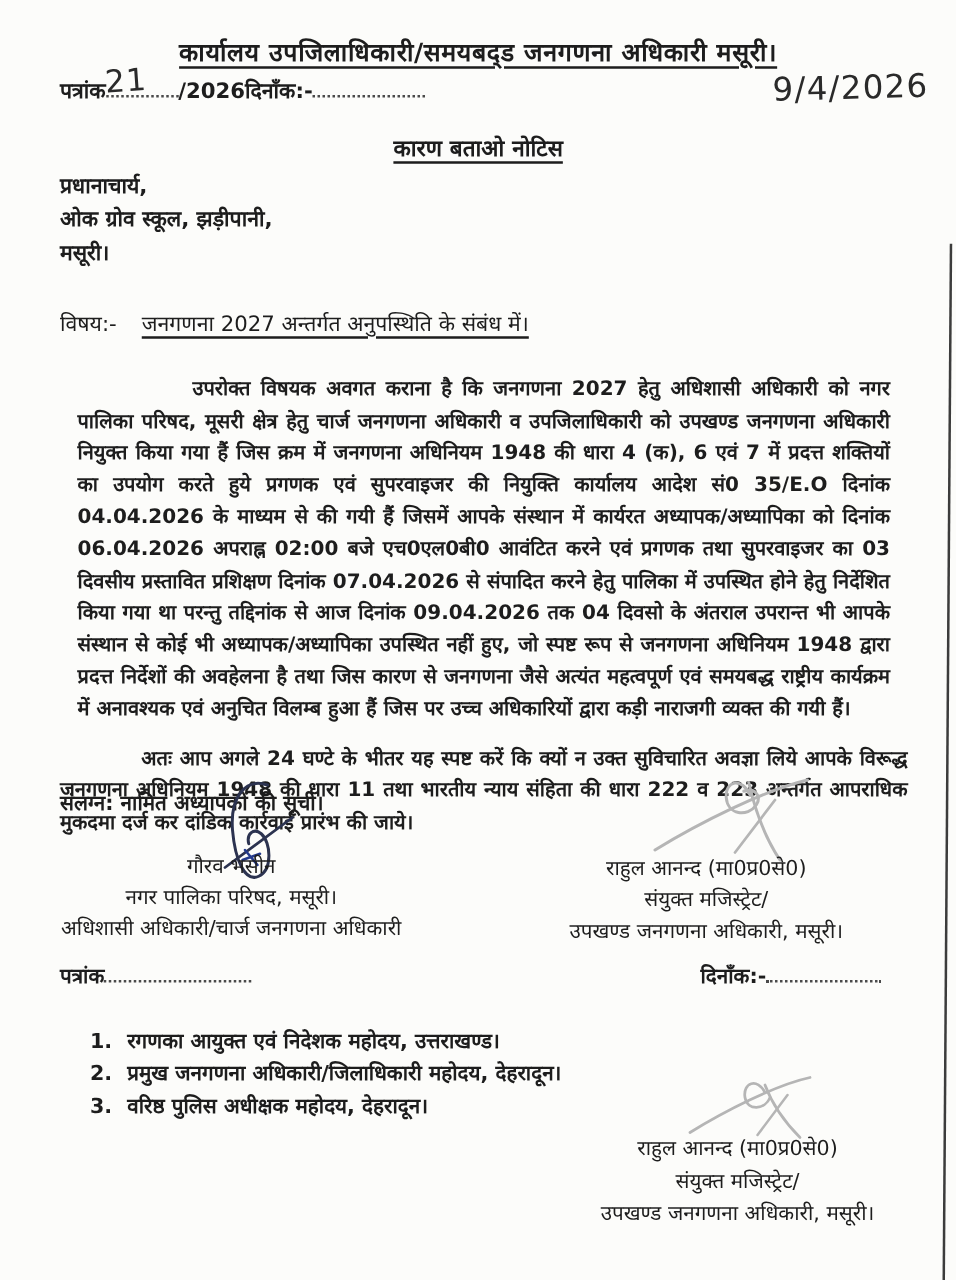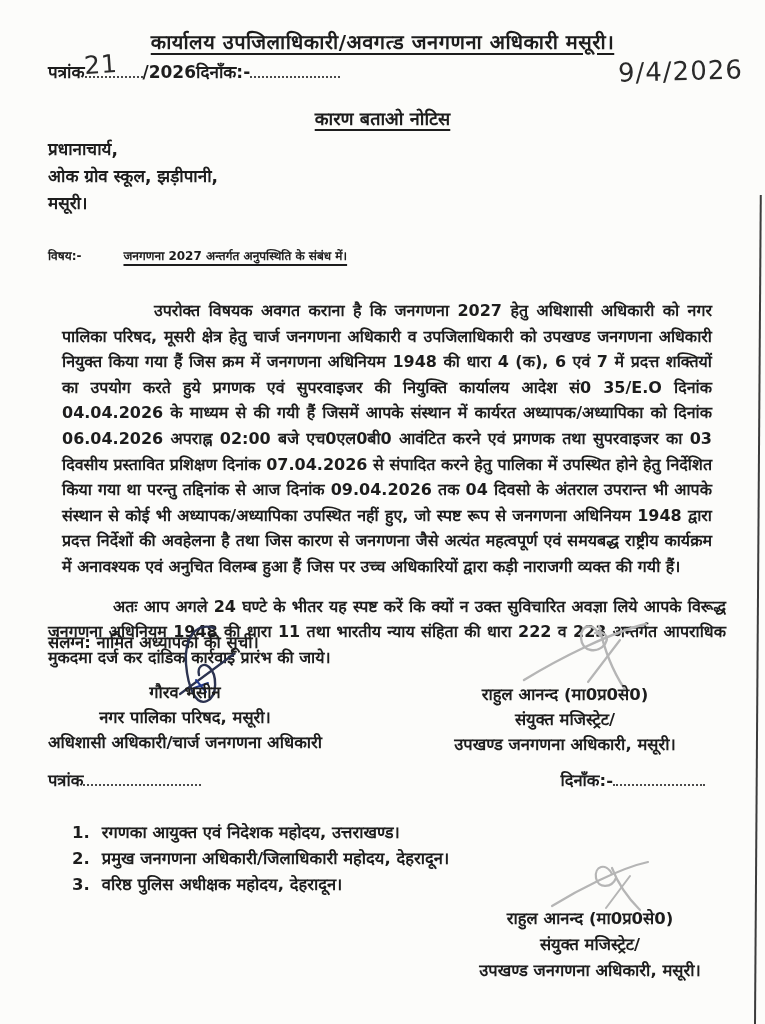--- a/index.html
+++ b/index.html
@@ -49,37 +49,37 @@
     top:106px;left:0;width:100%;
     font-size:18px;font-weight:700;
   }
   .addressee{
     top:136px;left:48px;
     font-size:17px;font-weight:700;
     line-height:27px;
   }
   .subject-row{
     top:247px;left:48px;
-    font-size:12px;font-weight:700;
-    display:flex;gap:42px;
+    font-size:17px;font-weight:400;
+    display:flex;gap:20px;
   }
   .body-text{
     top:284px;left:48px;width:678px;
     font-size:16px;font-weight:700;
     line-height:25.6px;
     text-align:justify;
   }
   .para1{text-indent:92px;margin:14px;}
   .para2{text-indent:65px;margin:0;}
   .enclosure{
     top:630px;left:48px;
     font-size:16.5px;font-weight:700;
   }
   .sig-block{
-    font-size:16.5px;font-weight:700;
+    font-size:16.5px;font-weight:400;
     line-height:25px;
   }
   .sig-left-text{top:680px;left:15px;width:340px;}
   .sig-right-text{top:682px;left:415px;width:300px;}
   .sig-bottom-text{top:906px;left:440px;width:300px;line-height:26px;}
   .footer-ref{
     top:768px;left:48px;right:60px;
     display:flex;justify-content:space-between;
     font-size:16.5px;font-weight:700;
   }
@@ -102,21 +102,21 @@
   svg{display:block;}
 </style>
 </head>
 <body>
 
 <div class="page">
 
   <div class="abs edge-line"></div>
 
   <div class="abs office-title center">
-    <span class="u">कार्यालय उपजिलाधिकारी/अवगत्ड जनगणना अधिकारी मसूरी।</span>
+    <span class="u">कार्यालय उपजिलाधिकारी/समयबद्ड जनगणना अधिकारी मसूरी।</span>
   </div>
 
   <div class="abs ref-row">
     <span>
       <span>पत्रांक</span><span class="dotted" style="width:58px"></span><span>/2026</span>
     </span>
     <span>
       <span>दिनाँक:-</span><span class="dotted" style="width:90px"></span>
     </span>
   </div>

